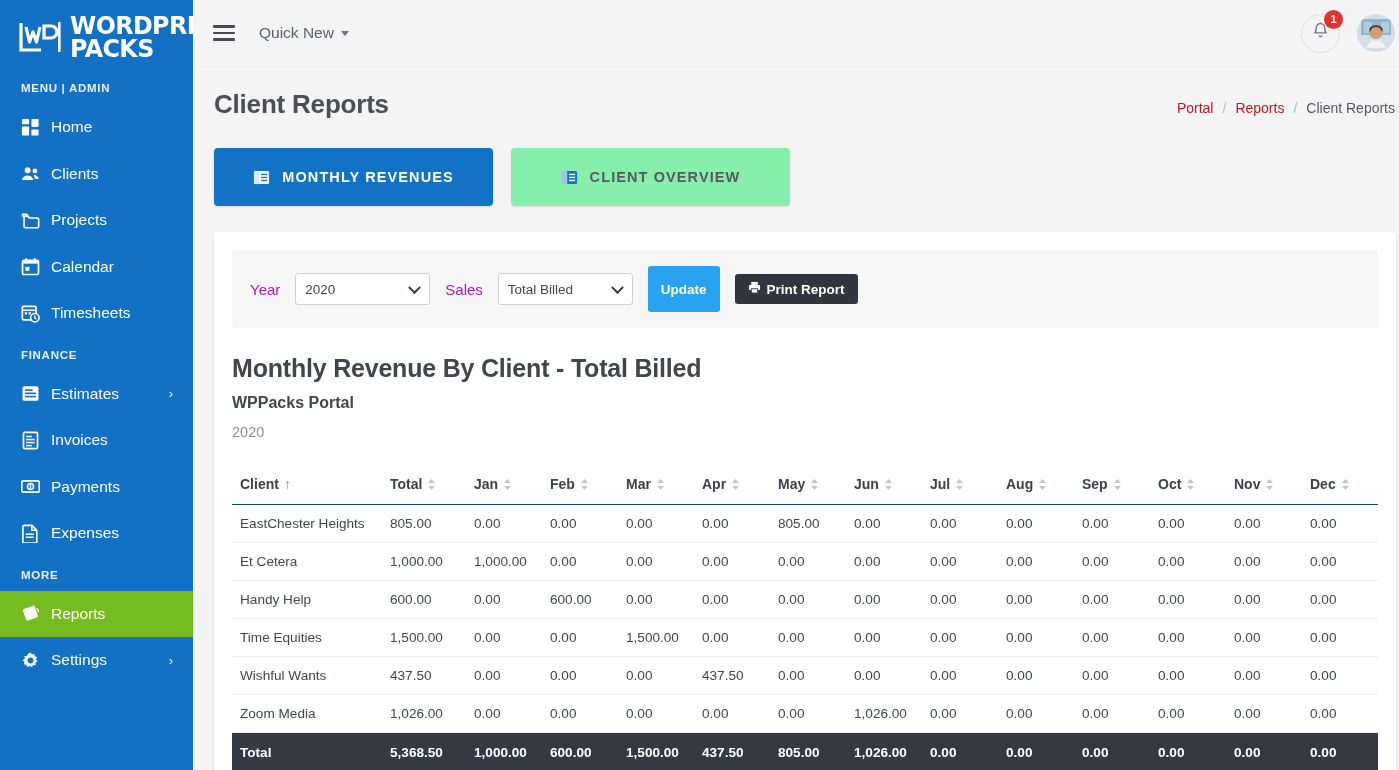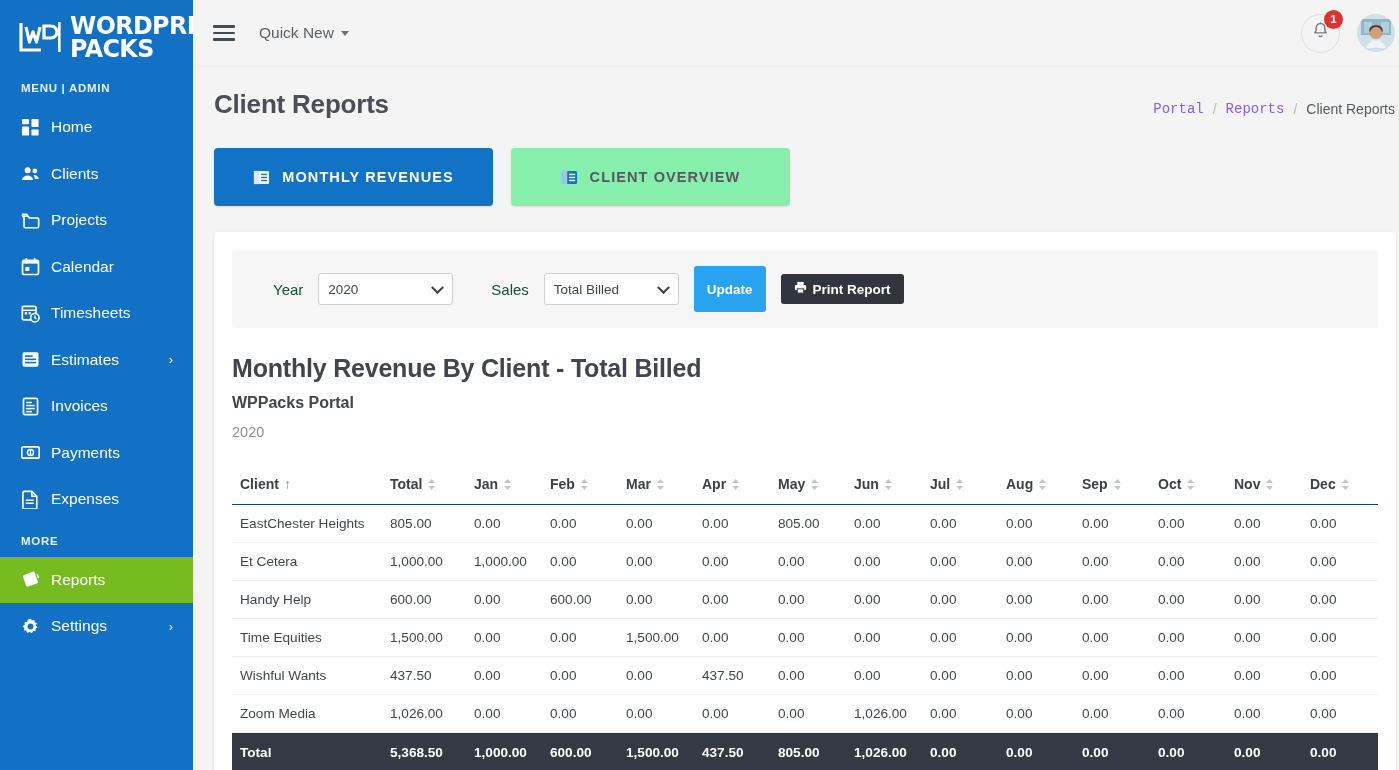--- a/index.html
+++ b/index.html
@@ -79,21 +79,21 @@
   }
   .avatar {
     width: 38px; height: 38px; border-radius: 50%; overflow: hidden;
     background: #d5e2e8; cursor: pointer;
   }
 
   
   #pagehead { display: flex; align-items: baseline; padding: 22px 22px 0 21px; }
   #page-title { font-size: 26px; font-weight: 700; color: #4a4f57; letter-spacing: -0.2px; }
   #breadcrumb { margin-left: auto; font-size: 14px; color: #55595f; display: flex; gap: 9px; align-items: center; }
-  #breadcrumb a { color: #8b5cf6; text-decoration: none; cursor: pointer; font-family: Liberation Mono, monospace; }
+  #breadcrumb a { color: #b91c1c; text-decoration: none; cursor: pointer; }
   #breadcrumb .sep { color: #b8bcc0; }
 
   
   #tabs { display: flex; gap: 18px; padding: 28px 0 0 21px; }
   .tab {
     height: 58px; min-width: 279px; display: flex; align-items: center; justify-content: center;
     gap: 12px; border-radius: 4px; font-size: 14.5px; font-weight: 700;
     letter-spacing: 1.1px; cursor: pointer;
   }
   .tab.active { background: #1272c6; color: #fff; box-shadow: 0 1px 2px rgba(0,0,0,.12); }
@@ -103,21 +103,21 @@
   
   #card {
     margin: 26px 21px 0 21px; background: #fff; border-radius: 4px;
     box-shadow: 0 1px 3px rgba(0,0,0,.10); padding: 18px 18px 22px 18px;
     flex: 1;
   }
   #filterbar {
     background: #f6f6f7; border-radius: 3px; padding: 16px 18px;
     display: flex; align-items: center; gap: 15px;
   }
-  .f-label { font-size: 15px; color: #14532d; margin-left: 23px; }
+  .f-label { font-size: 15px; color: #a21caf; }
   .f-select {
     height: 32px; min-width: 135px; border: 1px solid #ccd0d4; border-radius: 3px;
     background: #fff; font-size: 13.5px; color: #41464d; padding: 0 9px;
     font-family: "Liberation Sans", sans-serif; cursor: pointer;
     -webkit-appearance: none; appearance: none;
   }
   .sel-wrap { position: relative; display: inline-flex; }
   .sel-wrap::after {
     content: ""; position: absolute; right: 11px; top: 13px; pointer-events: none;
     width: 7px; height: 7px; border-right: 2px solid #3c4148; border-bottom: 2px solid #3c4148;
@@ -234,20 +234,21 @@
               <rect x="1.4" y="2.4" width="14.4" height="14.4" rx="1.6" fill="none" stroke="#fff" stroke-width="1.8"></rect>
               <path d="M1.4 6.6h14.4" stroke="#fff" stroke-width="1.6"></path>
               <rect x="4" y="8.6" width="2.4" height="2.4"></rect>
               <rect x="8" y="8.6" width="2.4" height="2.4"></rect>
               <circle cx="14.6" cy="14.4" r="4.4" fill="#1271c4" stroke="#fff" stroke-width="1.7"></circle>
               <path d="M14.6 12.2v2.4l1.7 1" stroke="#fff" stroke-width="1.4" fill="none"></path>
             </svg>
           </span>
           <span class="nav-label">Timesheets</span>
         </div>
+        <div class="section-label">FINANCE</div>
         <div class="nav-item">
           <span class="nav-ico">
             <svg xmlns="http://www.w3.org/2000/svg" width="19" height="19" viewBox="0 0 20 20" fill="#fff">
               <rect x="1.6" y="2.4" width="16.8" height="15.2" rx="1.8"></rect>
               <rect x="4.2" y="5.6" width="8" height="1.7" fill="#1271c4"></rect>
               <rect x="4.2" y="9" width="11.6" height="1.7" fill="#1271c4"></rect>
               <rect x="4.2" y="12.4" width="11.6" height="1.7" fill="#1271c4"></rect>
             </svg>
           </span>
           <span class="nav-label">Estimates</span>

